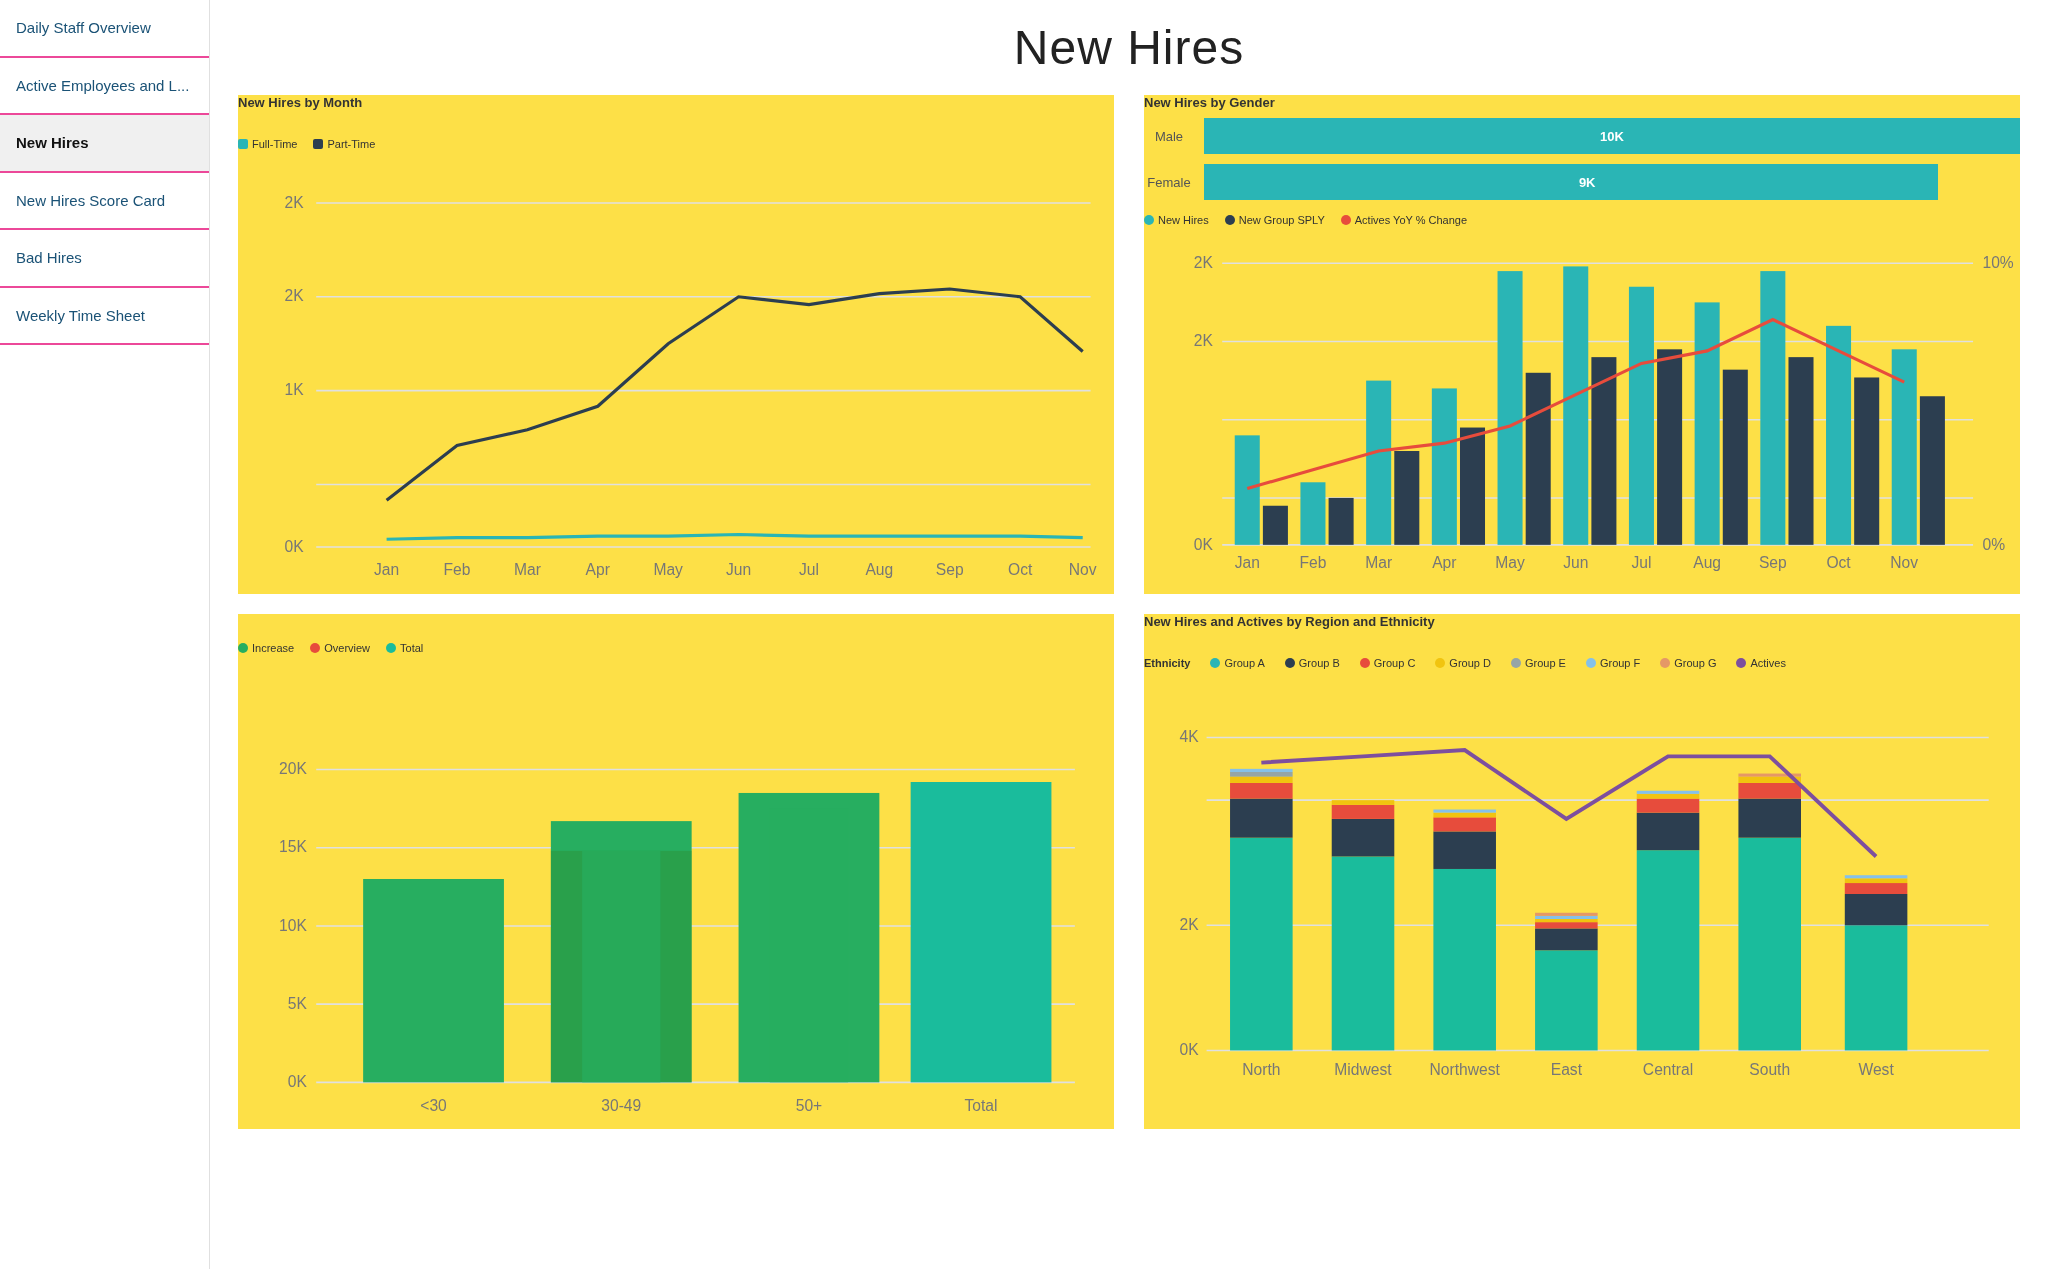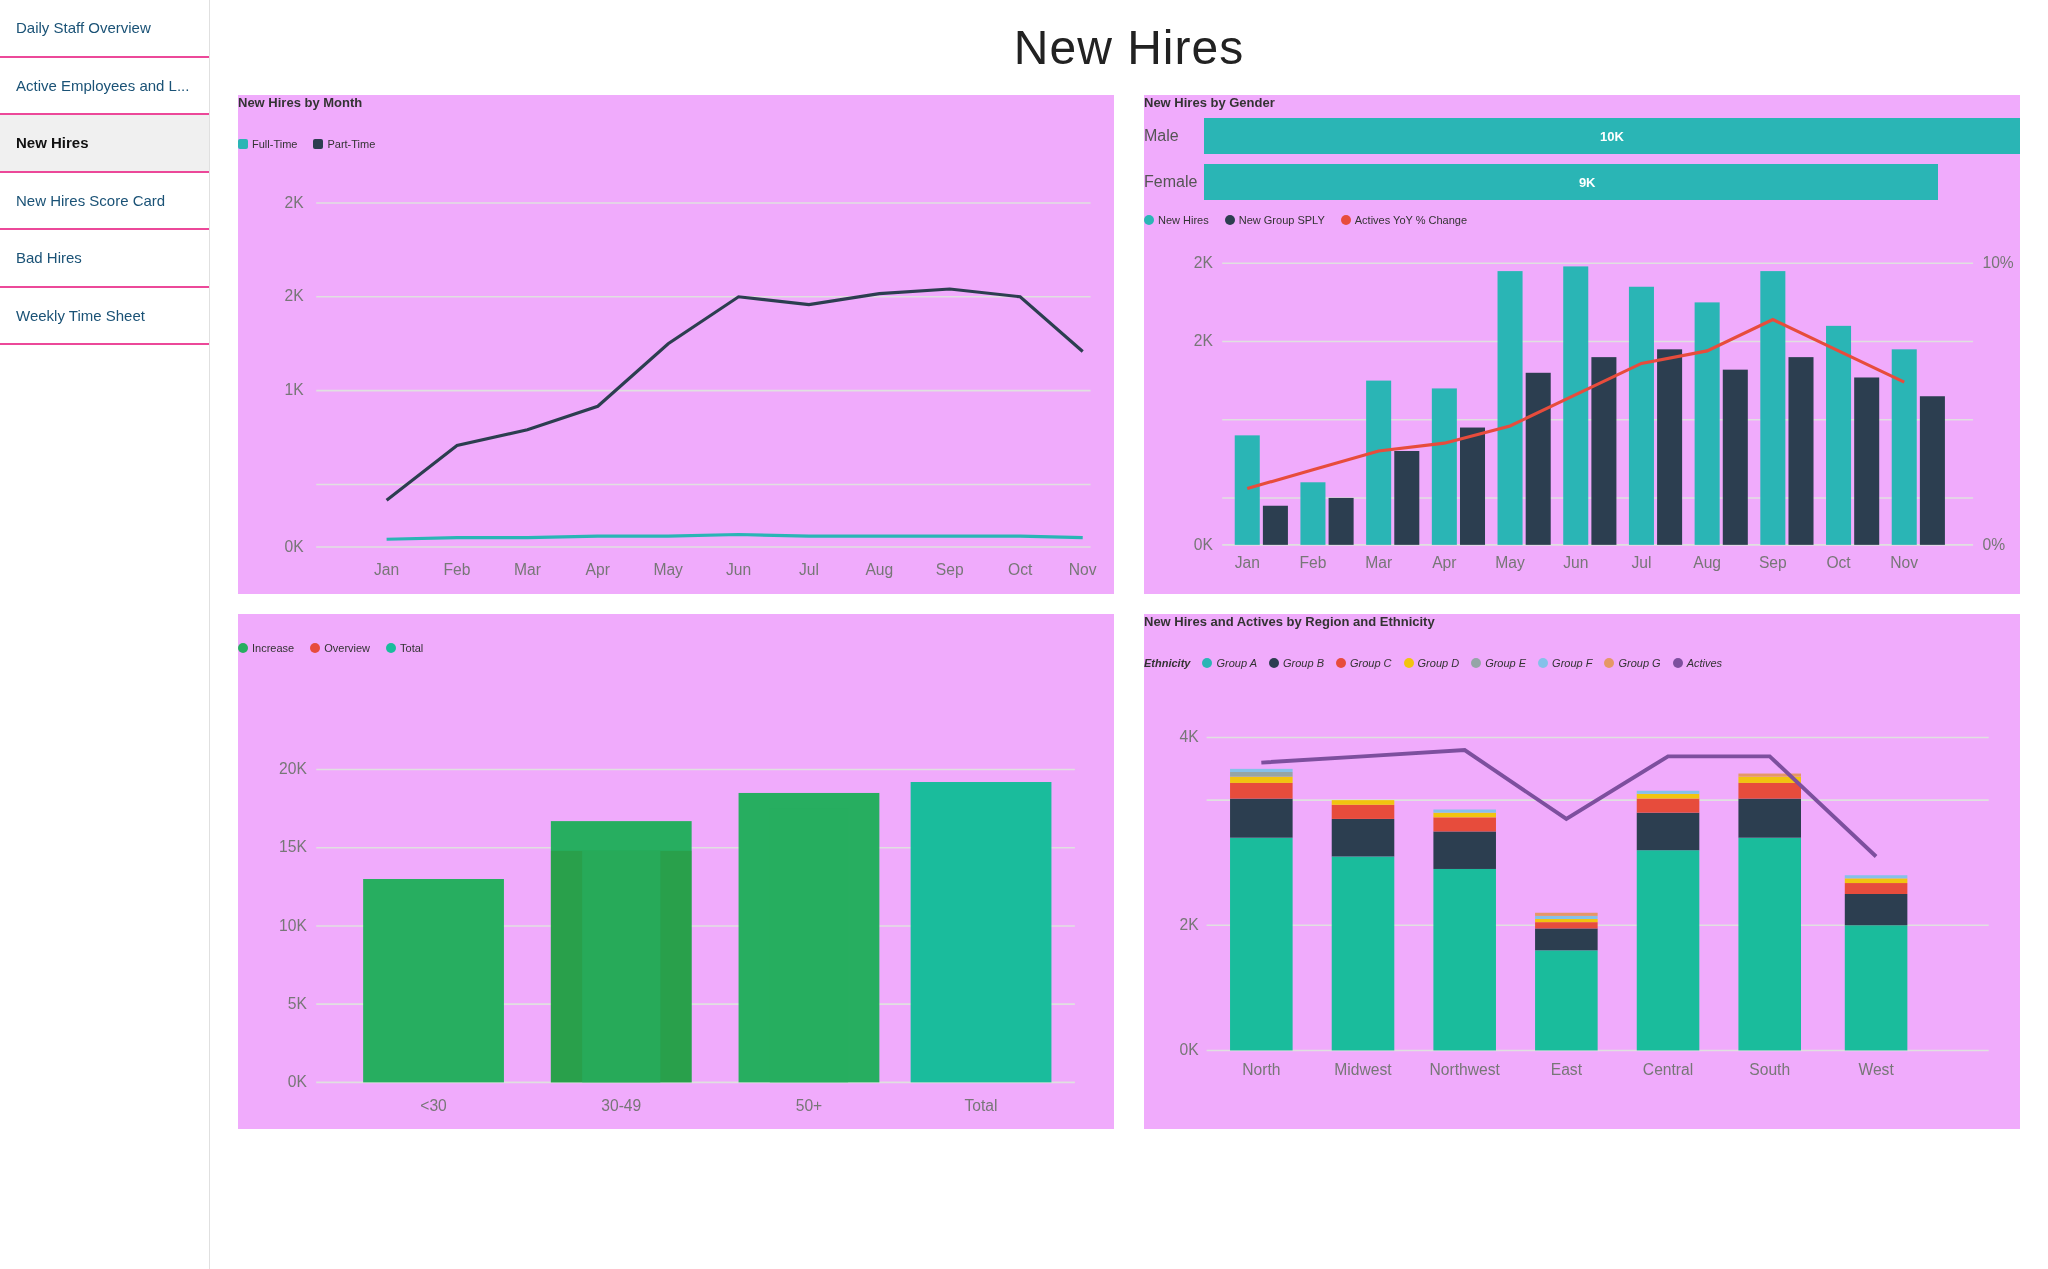--- a/index.html
+++ b/index.html
@@ -46,21 +46,21 @@
     }
 
     
     .charts-grid {
       display: grid;
       grid-template-columns: 1fr 1fr;
       gap: 20px 30px;
     }
 
     .chart-section {
-      background: #f0abfc;
+      background: #fde047;
     }
     .chart-title {
       font-size: 13px;
       font-weight: 600;
       color: #333;
       margin-bottom: 8px;
     }
     .chart-legend {
       display: flex;
       gap: 16px;
@@ -83,21 +83,21 @@
     .legend-dot.circle { border-radius: 50%; }
 
     
     .gender-chart { margin-top: 6px; }
     .gender-row {
       display: flex;
       align-items: center;
       margin-bottom: 10px;
       gap: 10px;
     }
-    .gender-label { width: 50px; font-size: 16px; color: #555; text-align: left; }
+    .gender-label { width: 50px; font-size: 13px; color: #555; text-align: center; }
     .gender-bar-wrap { flex: 1; }
     .gender-bar {
       height: 36px;
       background: #2ab5b5;
       display: flex;
       align-items: center;
       justify-content: center;
       color: #fff;
       font-size: 13px;
       font-weight: 600;
@@ -343,21 +343,21 @@
 
         <text x="125" y="288" class="axis-label" text-anchor="middle">&lt;30</text>
         <text x="245" y="288" class="axis-label" text-anchor="middle">30-49</text>
         <text x="365" y="288" class="axis-label" text-anchor="middle">50+</text>
         <text x="475" y="288" class="axis-label" text-anchor="middle">Total</text>
       </svg>
     </div>
 
     <div class="chart-section">
       <div class="chart-title">New Hires and Actives by Region and Ethnicity</div>
-      <div class="chart-legend" style="flex-wrap:wrap; gap:8px 12px;font-style:italic;">
+      <div class="chart-legend" style="flex-wrap:wrap; gap:8px 20px;">
         <span style="font-size:11px;font-weight:600;">Ethnicity</span>
         <div class="legend-item">
           <div class="legend-dot circle" style="background:#2ab5b5;"></div>
           <span>Group A</span>
         </div>
         <div class="legend-item">
           <div class="legend-dot circle" style="background:#2c3e50;"></div>
           <span>Group B</span>
         </div>
         <div class="legend-item">

